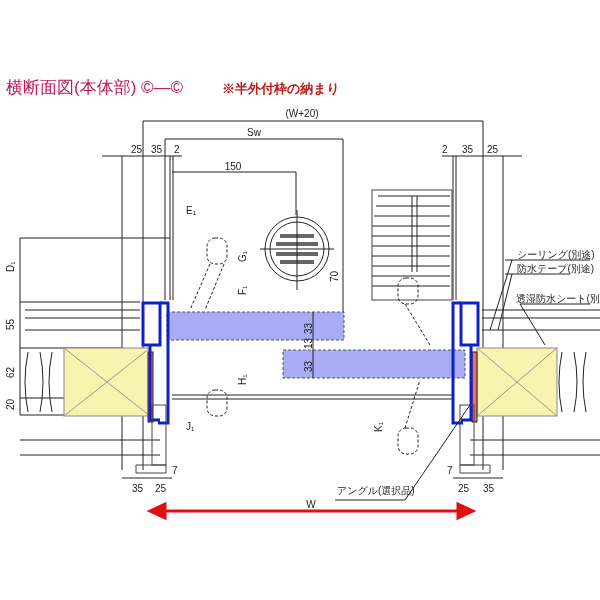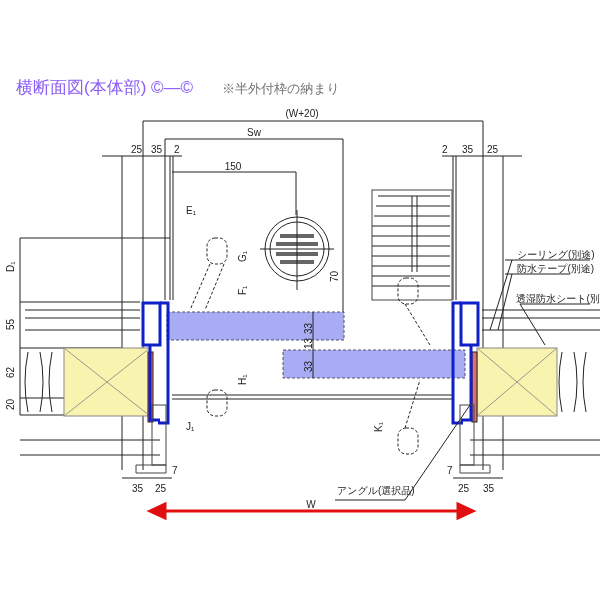--- a/index.html
+++ b/index.html
@@ -1,18 +1,18 @@
 <!DOCTYPE html>
 <html><head>
 <meta charset="utf-8">
 <style>
   html,body{margin:0;padding:0;background:#ffffff;}
   body{width:600px;height:600px;overflow:hidden;position:relative;font-family:"Liberation Sans",sans-serif;}
-  #title{position:absolute;left:16px;top:76px;font-size:17px;color:#8b5cf6;white-space:nowrap;}
-  #note{position:absolute;left:222px;top:80px;font-size:13px;font-weight:normal;color:#737373;white-space:nowrap;}
+  #title{position:absolute;left:6px;top:76px;font-size:17px;color:#be185d;white-space:nowrap;}
+  #note{position:absolute;left:222px;top:80px;font-size:13px;font-weight:bold;color:#b91c1c;white-space:nowrap;}
   svg{position:absolute;left:0;top:0;}
   .dim{font-family:"Liberation Sans",sans-serif;font-size:10px;fill:#222;}
   .lbl{font-family:"Liberation Sans",sans-serif;font-size:10px;fill:#222;}
 </style>
 </head>
 <body>
 
 <div id="title">横断面図(本体部) ©—©</div>
 <div id="note">※半外付枠の納まり</div>
 

